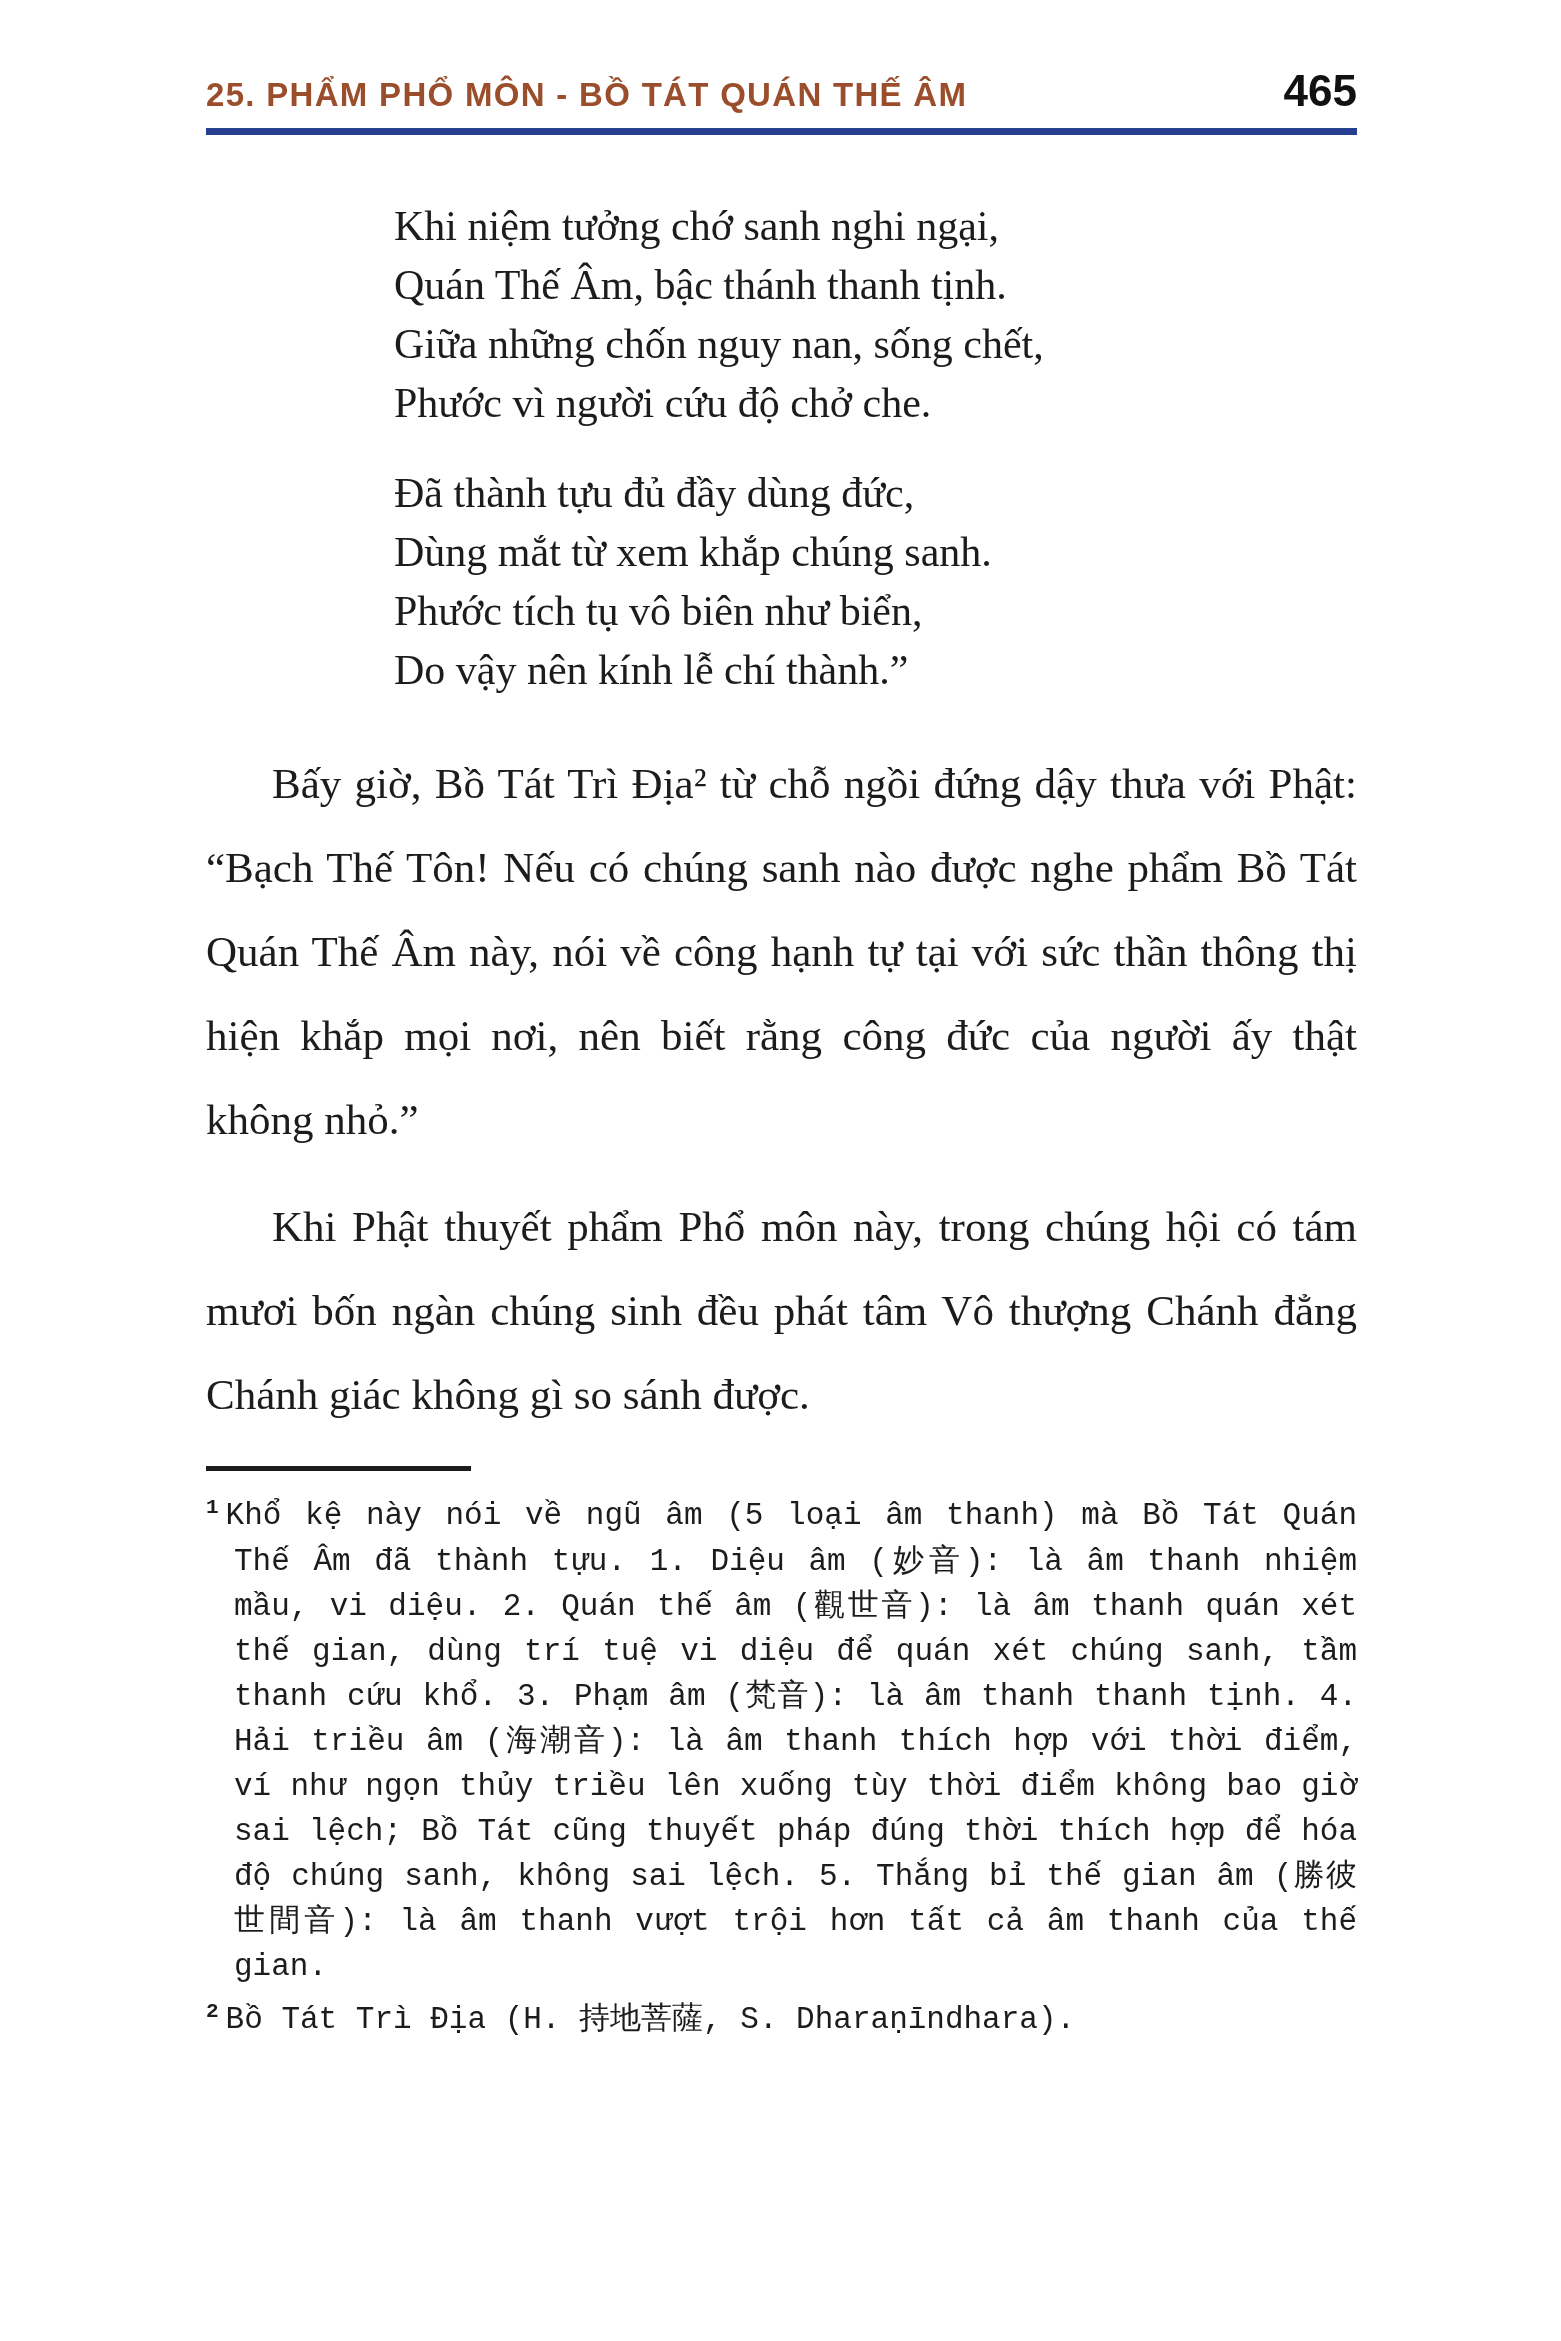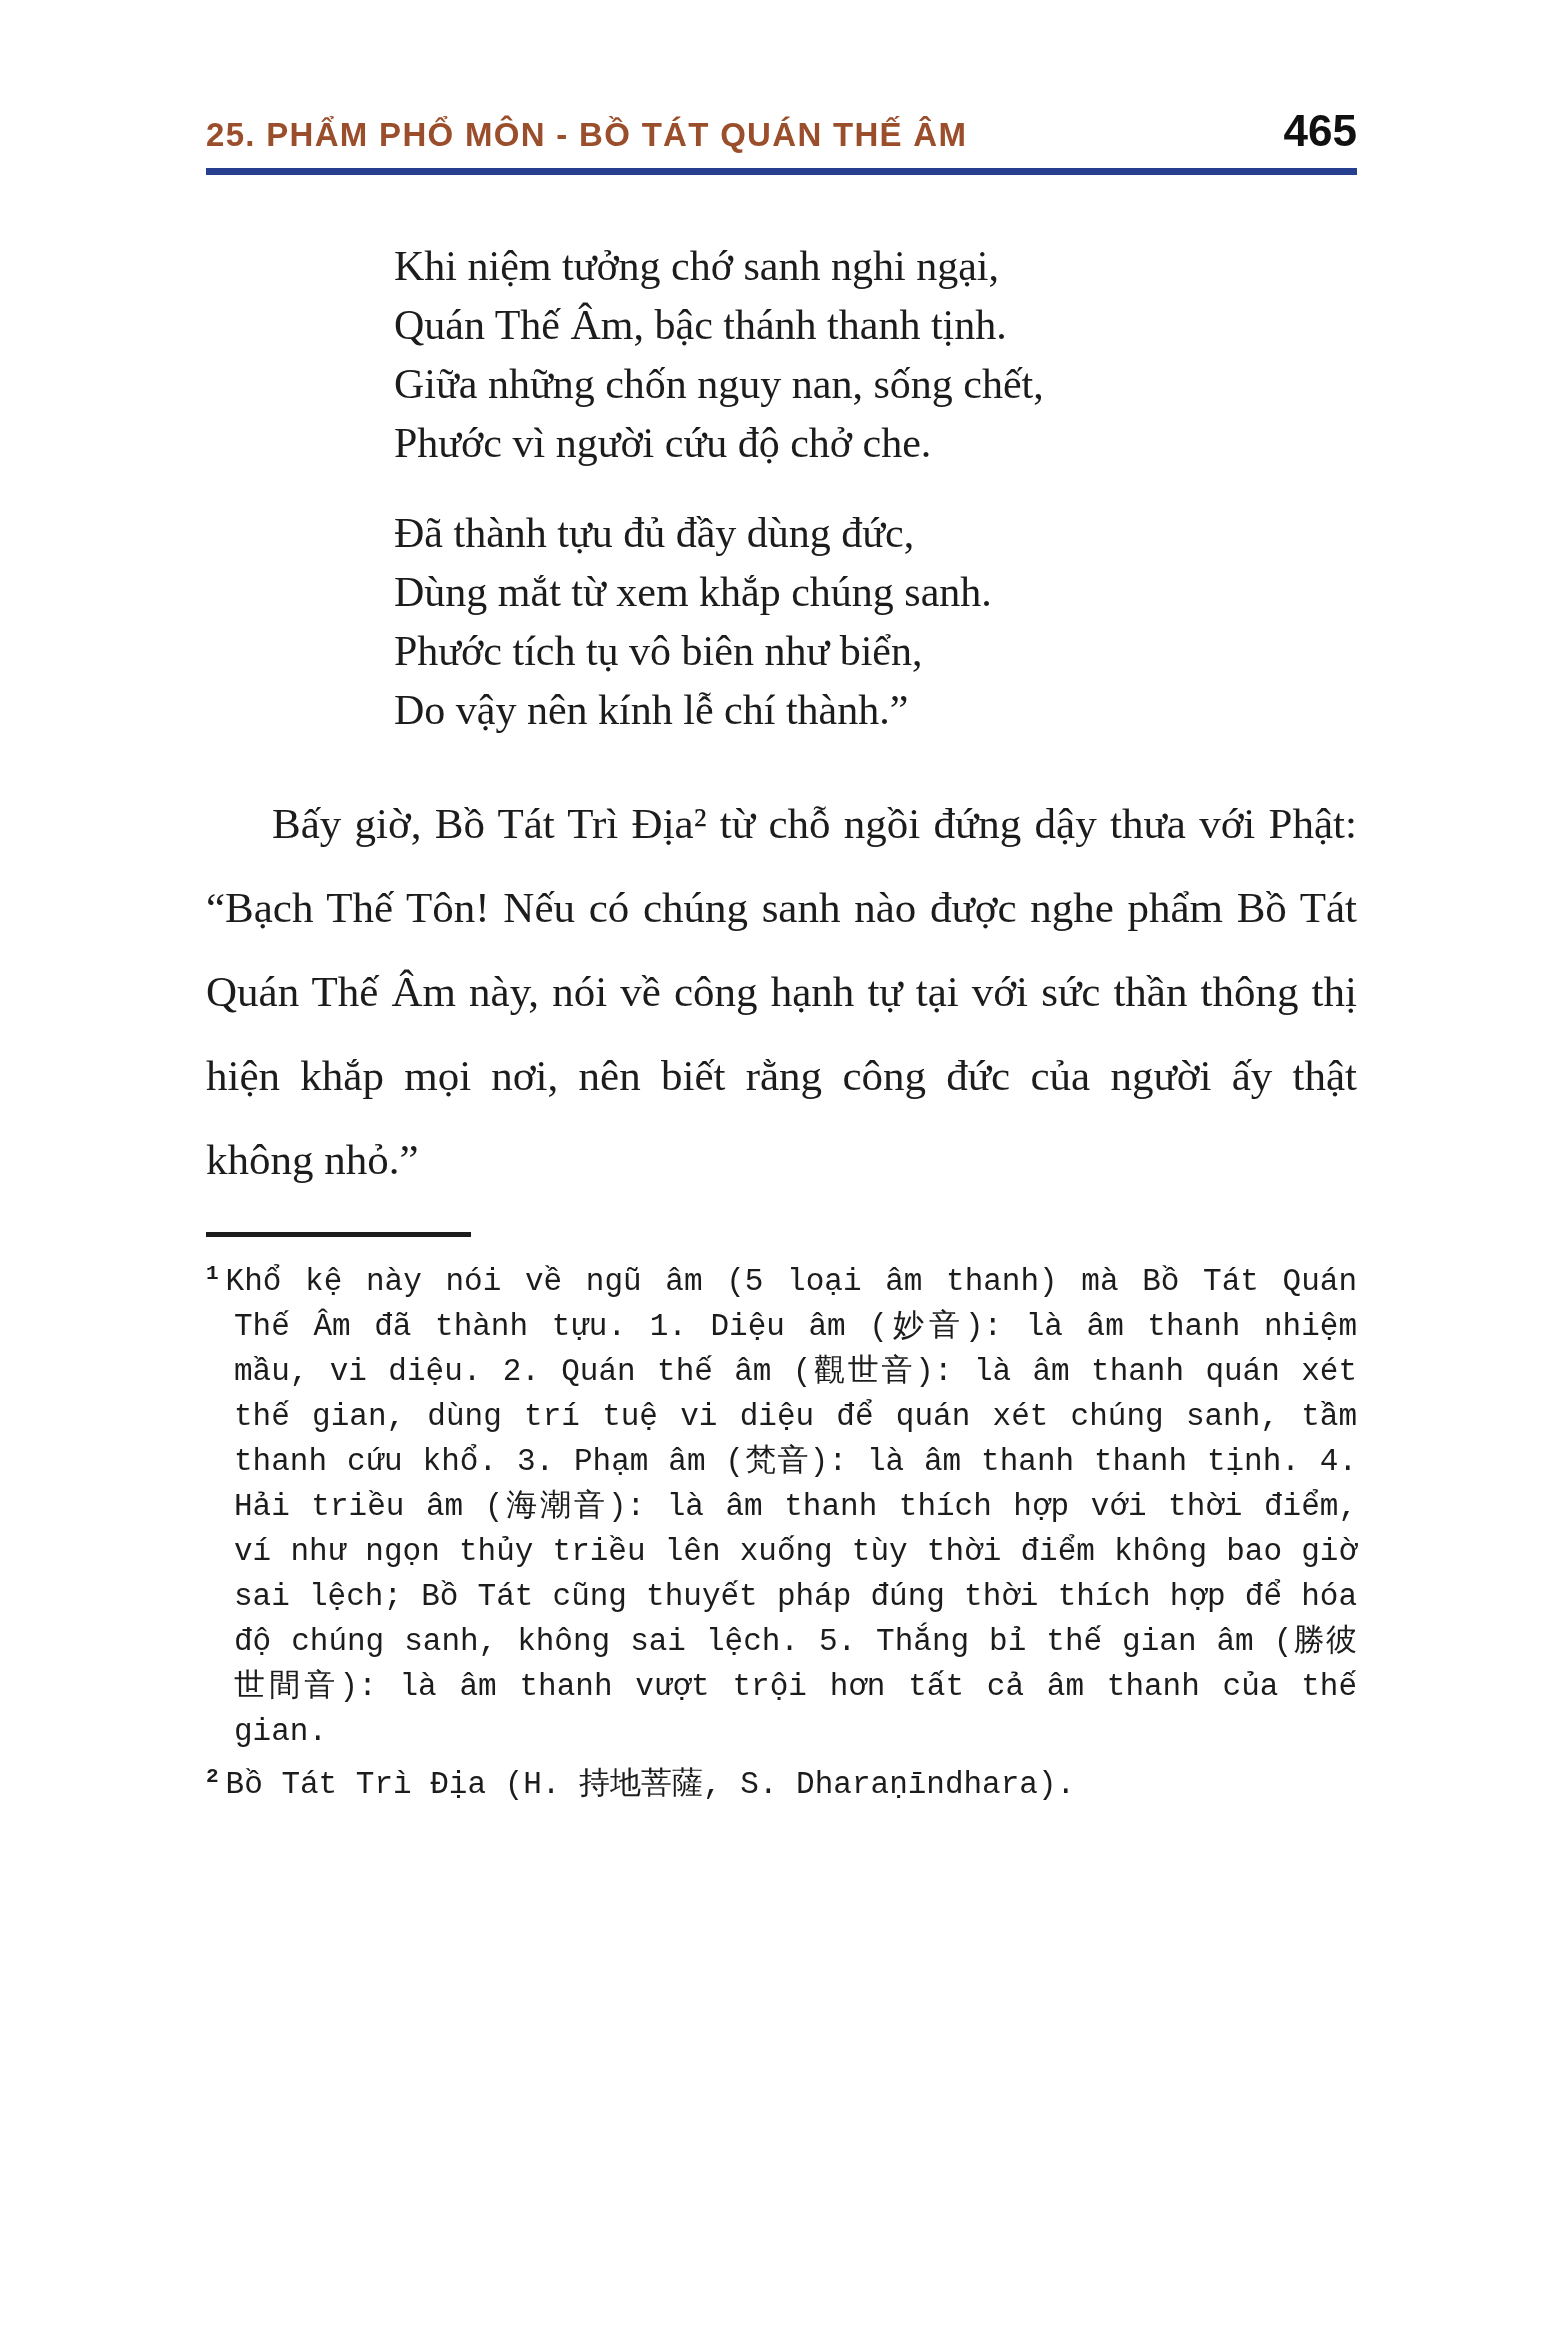--- a/index.html
+++ b/index.html
@@ -7,21 +7,21 @@
     --rule_blue: #263f8f;
     --ink: #1c1c1c;
   }
   html, body { margin: 0; padding: 0; background: #ffffff; }
   .page {
     position: relative;
     width: 1561px;
     height: 2342px;
     box-sizing: border-box;
     background: #ffffff;
-    padding: 106px 204px 0 206px;
+    padding: 66px 204px 0 206px;
     color: var(--ink);
     font-family: "Liberation Serif", serif;
     overflow: hidden;
   }
   
   .header {
     display: flex;
     justify-content: space-between;
     align-items: baseline;
   }
@@ -107,20 +107,21 @@
     </div>
     <div class="stanza">
       <div class="vline">Đã thành tựu đủ đầy dùng đức,</div>
       <div class="vline">Dùng mắt từ xem khắp chúng sanh.</div>
       <div class="vline">Phước tích tụ vô biên như biển,</div>
       <div class="vline">Do vậy nên kính lễ chí thành.”</div>
     </div>
   </section>
 
   <p class="para first">Bấy giờ, Bồ Tát Trì Địa² từ chỗ ngồi đứng dậy thưa với Phật: “Bạch Thế Tôn! Nếu có chúng sanh nào được nghe phẩm Bồ Tát Quán Thế Âm này, nói về công hạnh tự tại với sức thần thông thị hiện khắp mọi nơi, nên biết rằng công đức của người ấy thật không nhỏ.”</p>
+  <p class="para">Khi Phật thuyết phẩm Phổ môn này, trong chúng hội có tám mươi bốn ngàn chúng sinh đều phát tâm Vô thượng Chánh đẳng Chánh giác không gì so sánh được.</p>
 
   <div class="foot-rule"></div>
 
   <div class="footnotes">
     <p class="footnote"><sup class="fn-marker">1</sup><span class="fn-text">Khổ kệ này nói về ngũ âm (5 loại âm thanh) mà Bồ Tát Quán Thế Âm đã thành tựu. 1. Diệu âm (妙音): là âm thanh nhiệm mầu, vi diệu. 2. Quán thế âm (觀世音): là âm thanh quán xét thế gian, dùng trí tuệ vi diệu để quán xét chúng sanh, tầm thanh cứu khổ. 3. Phạm âm (梵音): là âm thanh thanh tịnh. 4. Hải triều âm (海潮音): là âm thanh thích hợp với thời điểm, ví như ngọn thủy triều lên xuống tùy thời điểm không bao giờ sai lệch; Bồ Tát cũng thuyết pháp đúng thời thích hợp để hóa độ chúng sanh, không sai lệch. 5. Thắng bỉ thế gian âm (勝彼世間音): là âm thanh vượt trội hơn tất cả âm thanh của thế gian.</span></p>
     <p class="footnote"><sup class="fn-marker">2</sup><span class="fn-text">Bồ Tát Trì Địa (H. 持地菩薩, S. Dharaṇīndhara).</span></p>
   </div>
 
 </div>
 

